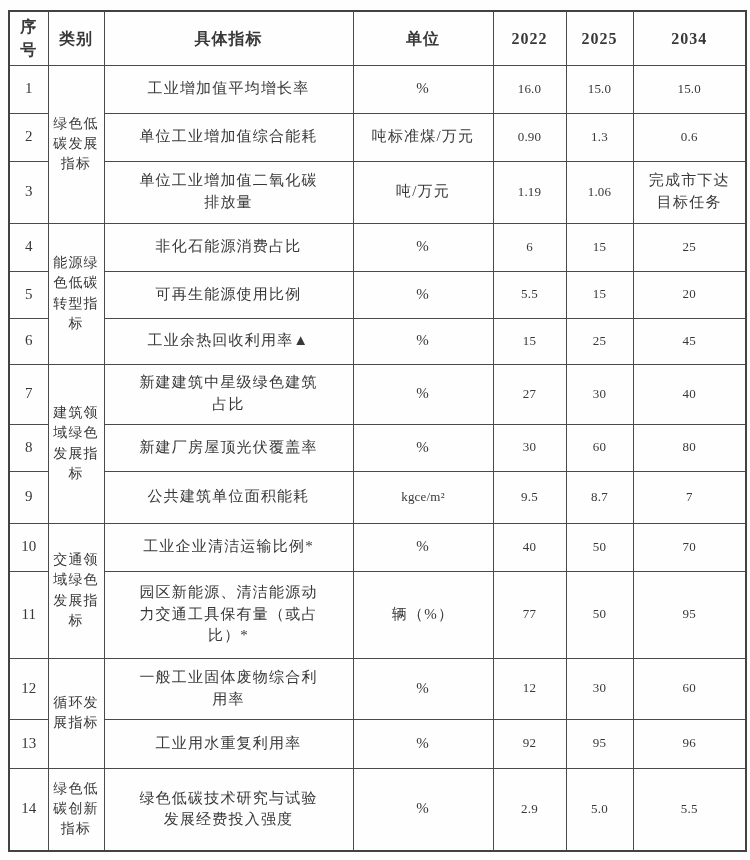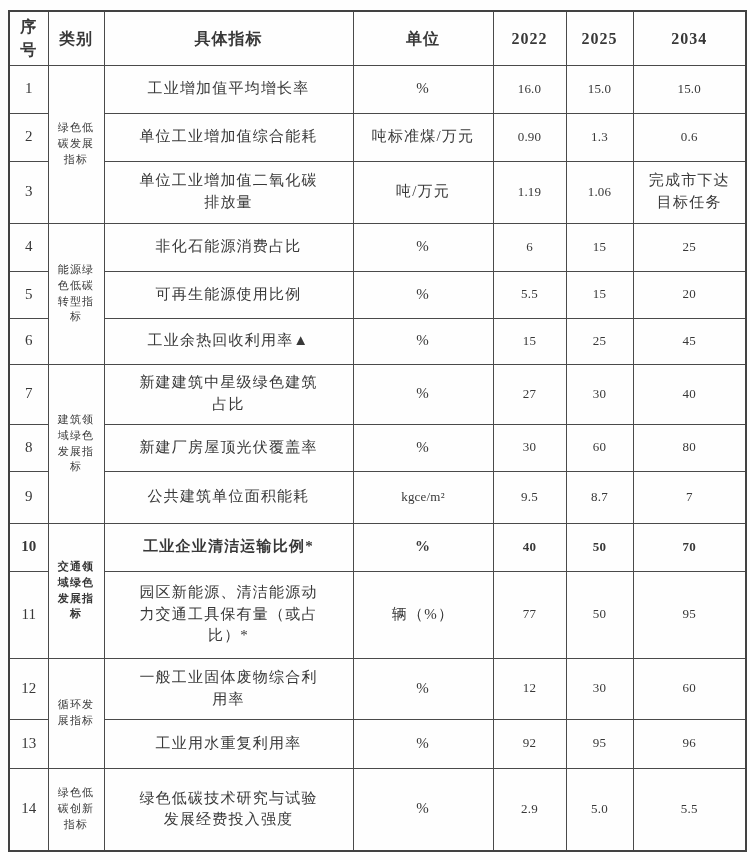--- a/index.html
+++ b/index.html
@@ -32,27 +32,27 @@
   }
   td.cjk {
     font-size: 15px;
     letter-spacing: 1.2px;
   }
   td.num {
     font-size: 13px;
     letter-spacing: 0.2px;
   }
   td.no-cell { font-size: 15px; }
-  td.cat-cell { font-size: 11px; letter-spacing: 1.2px; }
+  td.cat-cell { font-size: 14px; letter-spacing: 1.2px; }
   
   tr.h-head { height: 54px; }
   tr.h1 { height: 48px; }  tr.h2 { height: 48px; }  tr.h3 { height: 62px; }
   tr.h4 { height: 48px; }  tr.h5 { height: 47px; }  tr.h6 { height: 46px; }
   tr.h7 { height: 60px; }  tr.h8 { height: 47px; }  tr.h9 { height: 52px; }
-  tr.h10 { height: 48px; font-weight: bold; } tr.h11 { height: 87px; } tr.h12 { height: 61px; }
+  tr.h10 { height: 48px; } tr.h11 { height: 87px; } tr.h12 { height: 61px; }
   tr.h13 { height: 49px; } tr.h14 { height: 83px; }
 </style>
 </head>
 <body>
 
 <div class="table-wrap">
   <table class="indicators">
     <colgroup>
       <col style="width:39px">
         <col style="width:56px">

